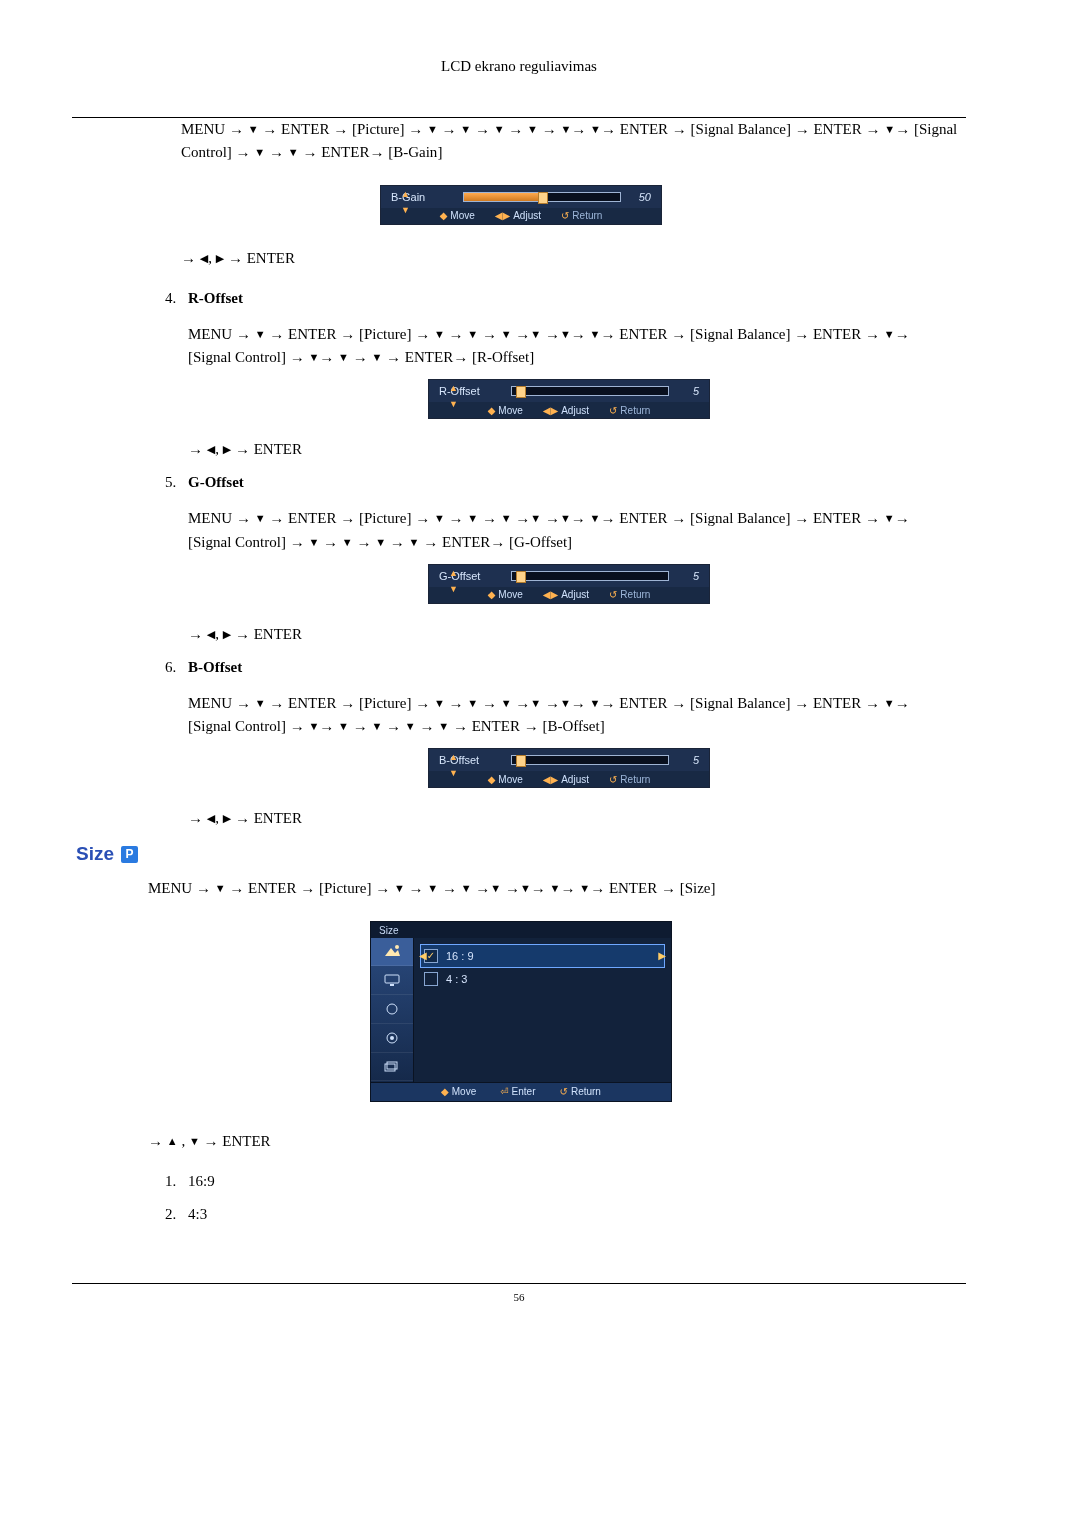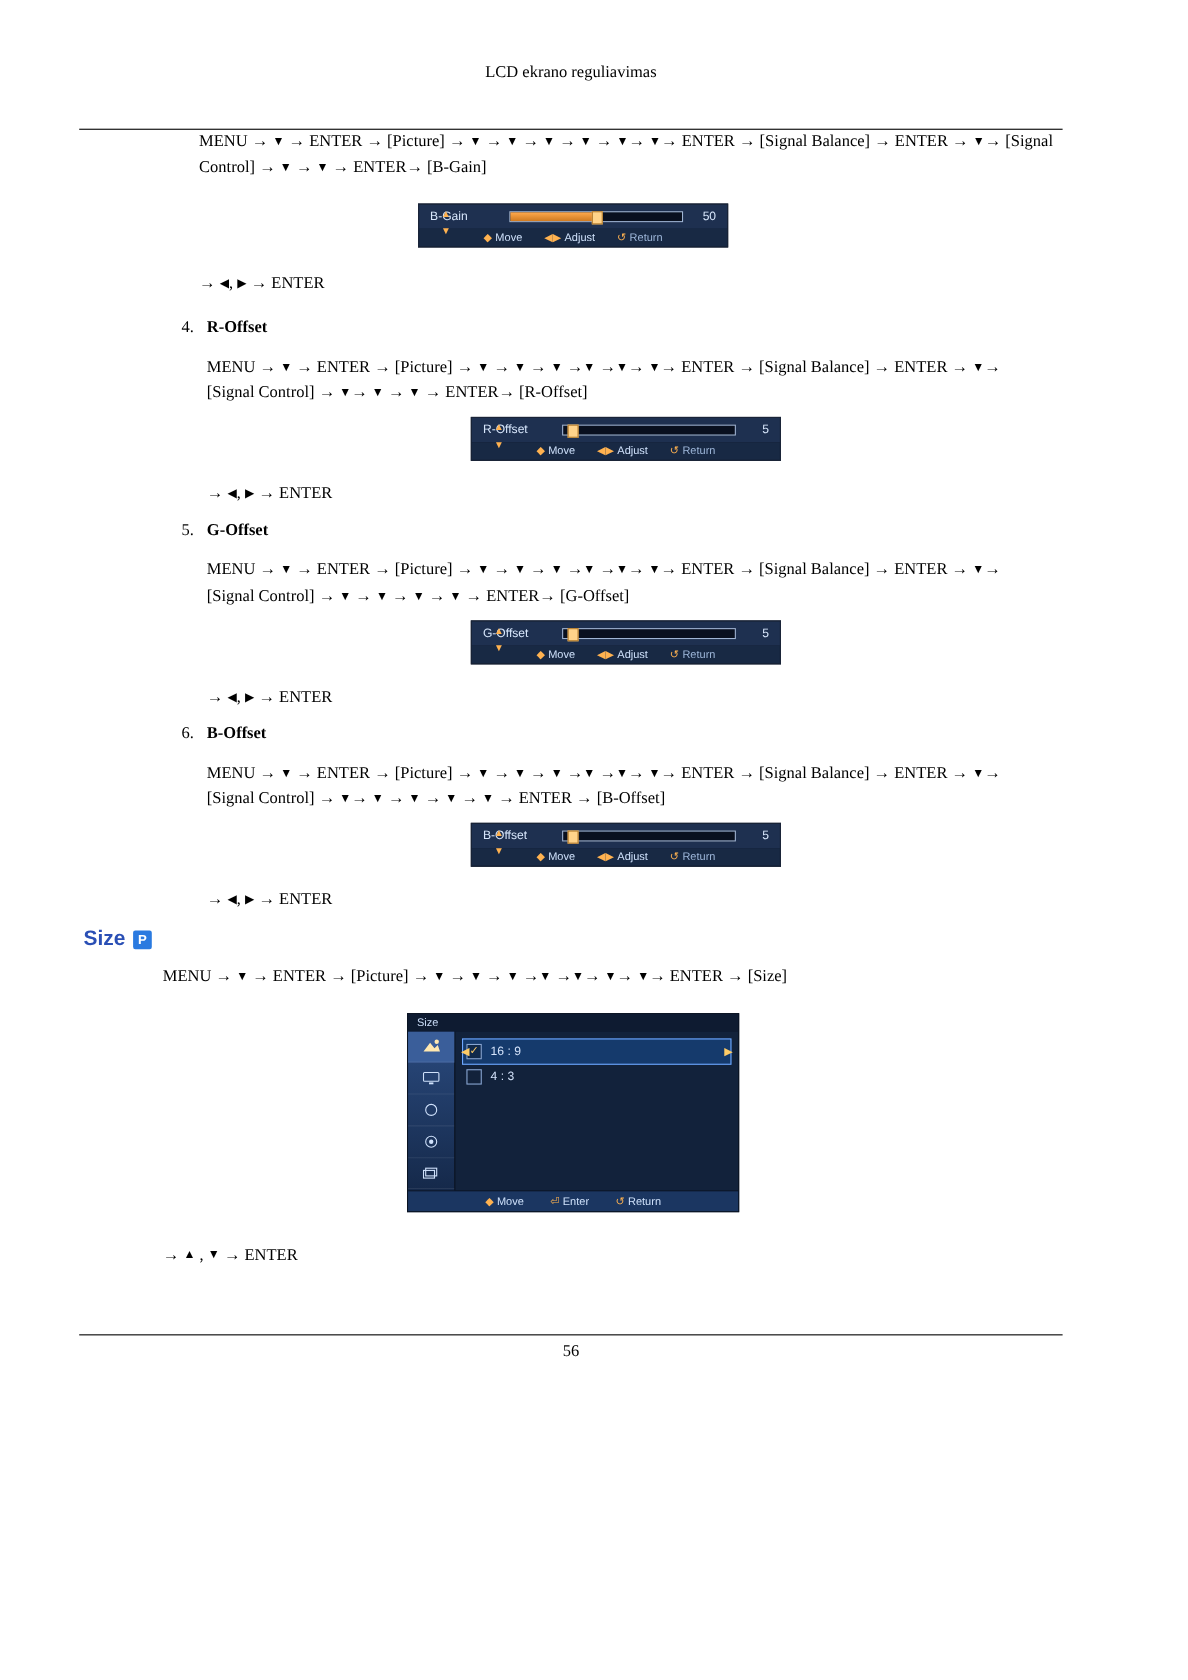--- a/index.html
+++ b/index.html
@@ -14,21 +14,21 @@
   .page-outer {
     padding: 58px 114px 40px 72px;
   }
   .header-title {
     text-align: center;
     font-size: 15px;
     margin-bottom: 42px;
   }
   .hr-top { border: none; border-top: 1px solid #000; margin: 6px 0 0 0; }
   .hr-bottom { border: none; border-top: 1px solid #000; margin-top: 60px; }
-  .page-num { text-align: center; font-size: 15px; margin-top: 6px; }
+  .page-num { text-align: center; font-size: 11px; margin-top: 6px; }
 
   .content { padding-left: 4px; }
   .nav-path {
     margin: 0 0 20px 0;
     padding-left: 105px;
     line-height: 1.55;
   }
   .nav-path.top0 { padding-left: 105px; margin-top: 0; }
   .nav-path.indent1 { padding-left: 72px; }
   .dn { display: inline; }
@@ -94,21 +94,21 @@
     position: relative;
   }
   .osd-row1 .track .fill {
     position: absolute; left: 0; top: 0; bottom: 0;
     background: linear-gradient(180deg,#ffa94d,#d07a20);
   }
   .osd-row1 .track .knob {
     position: absolute; top: -1px; width: 8px; height: 10px;
     background: #ffd38a; border: 1px solid #b57d2e;
   }
-  .osd-row1 .val { width: 22px; text-align: right; color: #d7e6fb; }
+  .osd-row1 .val { width: 22px; text-align: right; color: #d7e6fb; font-style: italic; }
   .osd-row2 {
     display: flex; justify-content: center; gap: 20px;
     font-size: 10px; color: #cfe1fb; height: 16px; align-items: center;
     background: #182944;
   }
   .osd-row2 .hint .dot { color: #ffb250; margin-right: 3px; }
   .osd-row2 .hint.return { color: #9db6d9; }
 
   
   .section-title {
@@ -448,18 +448,22 @@
         <span class="hint"><span class="dot">↺</span><span>Return</span></span>
       </div>
     </div>
 
     <div class="para">
       → <span class="tri-up"></span> , <span class="tri-down"></span> → <span>ENTER</span>
     </div>
 
 
 
+    <ol class="num" start="1" style="padding-left:104px;">
+      <li><b>16:9</b></li>
+      <li><b>4:3</b></li>
+    </ol>
 
   </div>
 
   <hr class="hr-bottom">
   <div class="page-num">56</div>
 </div>
 
 </body></html>

